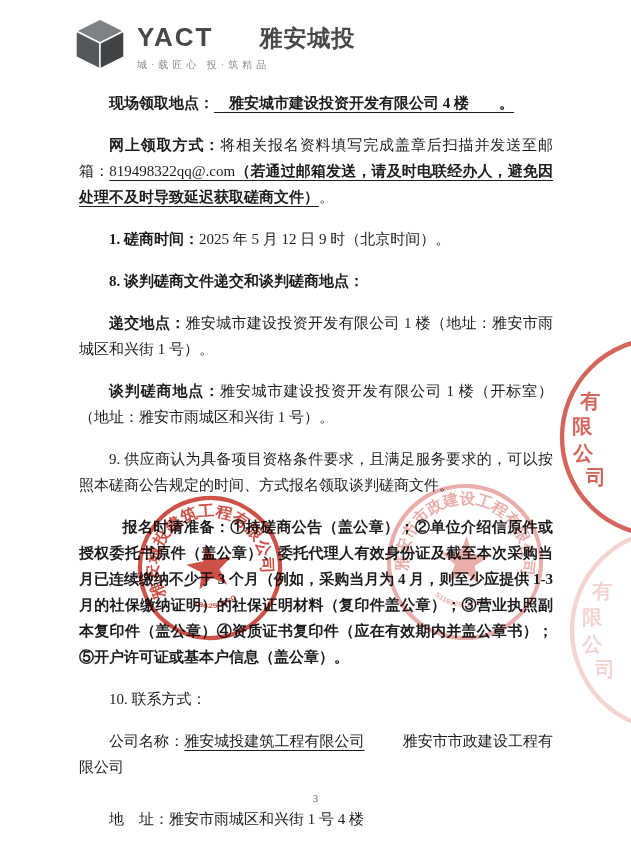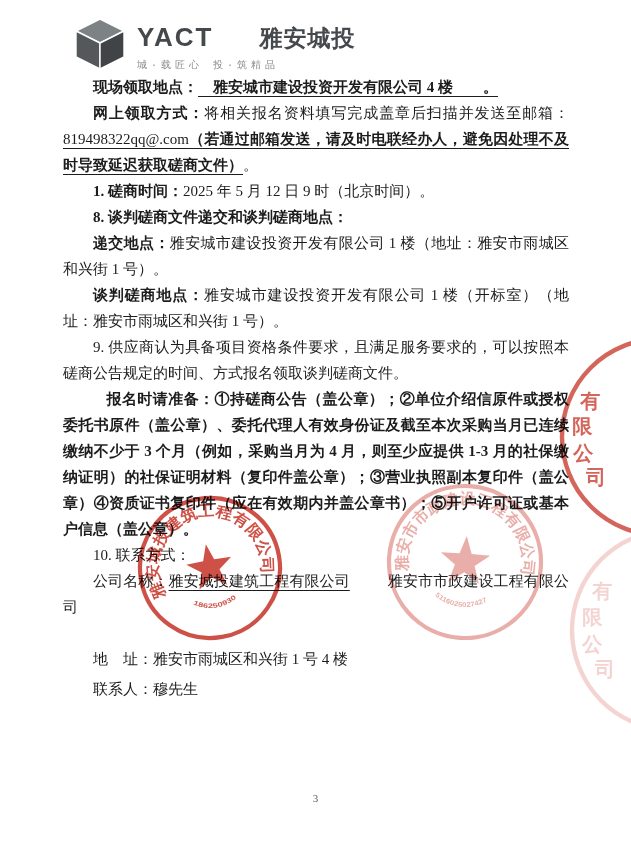--- a/index.html
+++ b/index.html
@@ -7,26 +7,26 @@
     width:631px;height:845px;background:#ffffff;position:relative;overflow:hidden;
     margin:0 auto;font-family:"Liberation Serif","DejaVu Serif",serif;color:#1c1c1c;
   }
   
   .logo{position:absolute;top:16px;left:74px;display:flex;align-items:flex-end;gap:11px;}
   .logo-text{display:flex;flex-direction:column;}
   .brand-row{display:flex;align-items:baseline;gap:9px;
     font-family:"Liberation Sans","DejaVu Sans",sans-serif;font-weight:bold;color:#45494c;}
   .brand-en{font-size:26px;letter-spacing:2px;}
   .brand-cn{font-size:23px;letter-spacing:1px;margin-left:37px;}
-  .slogan{margin-top:4px;font-family:Liberation Mono, monospace;
+  .slogan{margin-top:4px;font-family:Liberation Serif, serif;
     font-size:10px;letter-spacing:4px;color:#878c90;}
   
   .content{position:absolute;left:63px;width:506px;top:74px;font-size:15px;
     line-height:26px;text-align:justify;}
-  .content p{margin:0;text-indent:2em;font-family:Liberation Serif, serif;}
+  .content p{margin:16px;text-indent:2em;font-family:Liberation Serif, serif;}
   p.signup{text-indent:2.9em;font-weight:bold;}
   .b{font-weight:bold;}
   .u{text-decoration:underline;text-underline-offset:4px;}
   .contact-block{margin-top:24px;line-height:30px;}
   .company-line .name2{margin-left:38px;}
   .pageno{position:absolute;left:0;right:0;top:792px;text-align:center;
     font-size:11px;color:#5a5a5a;font-family:"Liberation Serif",serif;}
   
   .stamps{position:absolute;left:0;top:0;pointer-events:none;mix-blend-mode:multiply;}
   .seal-text{font-family:"Liberation Sans","DejaVu Sans",sans-serif;font-weight:bold;}

